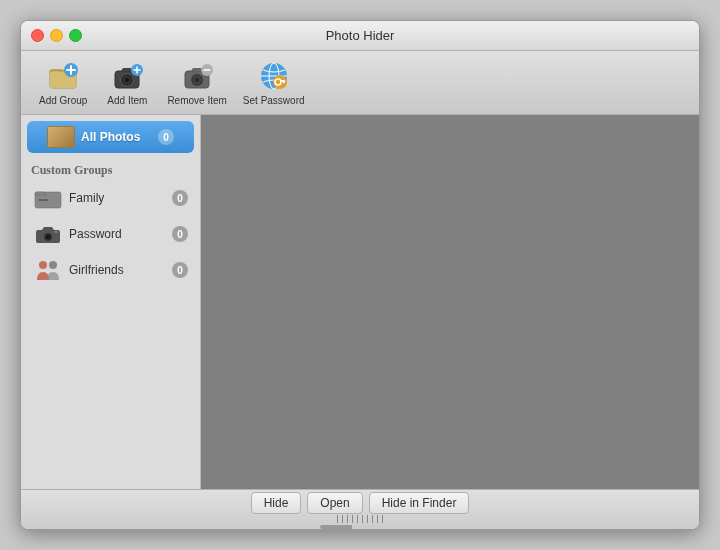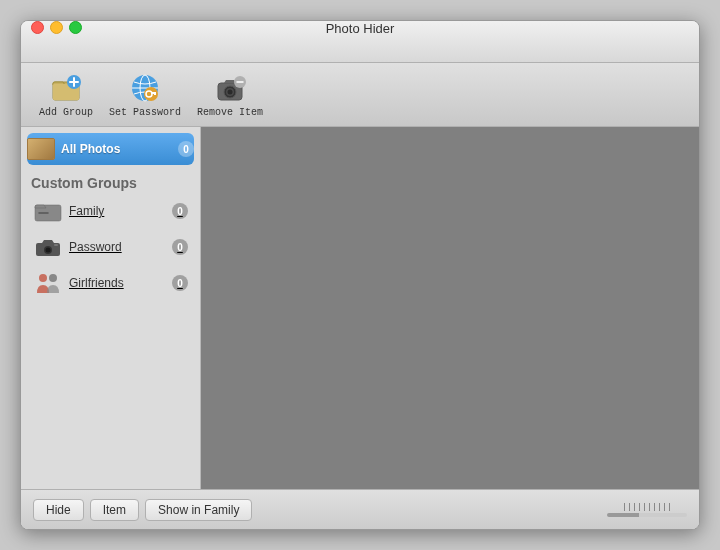--- a/index.html
+++ b/index.html
@@ -21,25 +21,25 @@
       border-radius: 8px;
       box-shadow: 0 4px 20px rgba(0,0,0,0.4);
       display: flex;
       flex-direction: column;
       overflow: hidden;
       border: 1px solid #999;
     }
 
     
     .title-bar {
-      height: 42px;
+      height: 30px;
       background: linear-gradient(to bottom, #f0f0f0, #d8d8d8);
       border-bottom: 1px solid #b0b0b0;
       display: flex;
-      align-items: flex-start;
+      align-items: center;
       justify-content: center;
       position: relative;
       flex-shrink: 0;
     }
 
     .window-controls {
       position: absolute;
       left: 10px;
       display: flex;
       gap: 6px;
@@ -92,21 +92,20 @@
       display: flex;
       align-items: center;
       justify-content: center;
     }
 
     .toolbar-label {
       font-size: 10px;
       color: #333;
       text-align: center;
       white-space: nowrap;
-      font-family: Liberation Mono, monospace;
     }
 
     
     .main {
       display: flex;
       flex: 1;
       overflow: hidden;
     }
 
     
@@ -117,21 +116,21 @@
       display: flex;
       flex-direction: column;
       flex-shrink: 0;
       overflow-y: auto;
     }
 
     .all-photos-item {
       background: linear-gradient(to bottom, #5eabee, #3a8dd4);
       margin: 6px 6px 4px 6px;
       border-radius: 6px;
-      padding: 5px 0;
+      padding: 5px 20px;
       display: flex;
       align-items: center;
       cursor: pointer;
     }
 
     .all-photos-icon {
       width: 28px;
       height: 22px;
       background: #c8a060;
       border-radius: 2px;
@@ -169,35 +168,35 @@
       min-width: 16px;
       height: 16px;
       border-radius: 8px;
       display: flex;
       align-items: center;
       justify-content: center;
       padding: 0 4px;
     }
 
     .sidebar-section-label {
-      font-size: 14px;
+      font-size: 12px;
       font-weight: 600;
       color: #666;
       padding: 6px 10px 2px 10px;
       text-transform: none;
+      font-family: Liberation Serif, serif;
     }
 
     .group-item {
       display: flex;
       align-items: center;
       padding: 5px 8px;
       margin: 1px 4px;
       border-radius: 4px;
       cursor: pointer;
-      text-decoration: underline;
     }
 
     .group-icon {
       width: 30px;
       height: 24px;
       margin-right: 6px;
       flex-shrink: 0;
       display: flex;
       align-items: center;
       justify-content: center;
@@ -232,20 +231,21 @@
 
     
     .bottom-bar {
       height: 40px;
       background: linear-gradient(to bottom, #e0e0e0, #cccccc);
       border-top: 1px solid #b0b0b0;
       display: flex;
       align-items: center;
       padding: 0 12px;
       flex-shrink: 0;
+      flex-direction: column;
     }
 
     .bottom-buttons {
       display: flex;
       gap: 6px;
       flex: 1;
       align-items: center;
     }
 
     .action-btn {
@@ -322,55 +322,74 @@
 
           <circle cx="24" cy="10" r="7" fill="#4a9fe0"></circle>
           <line x1="24" y1="6" x2="24" y2="14" stroke="white" stroke-width="2" stroke-linecap="round"></line>
           <line x1="20" y1="10" x2="28" y2="10" stroke="white" stroke-width="2" stroke-linecap="round"></line>
         </svg>
       </div>
       <span class="toolbar-label">Add Group</span>
     </div>
 
 
+    <div class="toolbar-item">
+      <div class="toolbar-icon">
+        <svg width="32" height="32" viewBox="0 0 32 32">
+
+          <rect x="4" y="11" width="24" height="17" rx="3" fill="#444" stroke="#333" stroke-width="1"></rect>
+
+          <circle cx="16" cy="20" r="6" fill="#222" stroke="#555" stroke-width="1"></circle>
+          <circle cx="16" cy="20" r="4" fill="#3a3a3a"></circle>
+          <circle cx="16" cy="20" r="2.5" fill="#1a1a1a"></circle>
+
+          <path d="M10 11 L12 8 L20 8 L22 11 Z" fill="#444"></path>
+
+          <circle cx="26" cy="10" r="6" fill="#4a9fe0"></circle>
+          <line x1="26" y1="7" x2="26" y2="13" stroke="white" stroke-width="1.5" stroke-linecap="round"></line>
+          <line x1="23" y1="10" x2="29" y2="10" stroke="white" stroke-width="1.5" stroke-linecap="round"></line>
+        </svg>
+      </div>
+      <span class="toolbar-label">Add Item</span>
+    </div>
+
+    <div class="toolbar-item">
+      <div class="toolbar-icon">
+        <svg width="32" height="32" viewBox="0 0 32 32">
+
+          <rect x="4" y="11" width="24" height="17" rx="3" fill="#666" stroke="#555" stroke-width="1"></rect>
+          <circle cx="16" cy="20" r="6" fill="#333" stroke="#555" stroke-width="1"></circle>
+          <circle cx="16" cy="20" r="4" fill="#4a4a4a"></circle>
+          <circle cx="16" cy="20" r="2.5" fill="#2a2a2a"></circle>
+          <path d="M10 11 L12 8 L20 8 L22 11 Z" fill="#666"></path>
+
+          <circle cx="26" cy="10" r="6" fill="#b0b0b0"></circle>
+          <line x1="23" y1="10" x2="29" y2="10" stroke="white" stroke-width="1.5" stroke-linecap="round"></line>
+        </svg>
+      </div>
+      <span class="toolbar-label">Remove Item</span>
+    </div>
 
     <div class="toolbar-item">
       <div class="toolbar-icon">
 
         <svg width="32" height="32" viewBox="0 0 32 32">
           <circle cx="16" cy="16" r="13" fill="#4a9fe0"></circle>
           <ellipse cx="16" cy="16" rx="5" ry="13" fill="none" stroke="white" stroke-width="1"></ellipse>
           <line x1="3" y1="16" x2="29" y2="16" stroke="white" stroke-width="1"></line>
           <path d="M5 10 Q16 14 27 10" stroke="white" stroke-width="1" fill="none"></path>
           <path d="M5 22 Q16 18 27 22" stroke="white" stroke-width="1" fill="none"></path>
 
           <circle cx="22" cy="22" r="7" fill="#e0a030"></circle>
           <circle cx="20" cy="22" r="3" fill="none" stroke="white" stroke-width="1.5"></circle>
           <rect x="22" y="20" width="5" height="2" rx="0.5" fill="white"></rect>
           <rect x="25" y="20" width="2" height="3" rx="0.5" fill="white"></rect>
         </svg>
       </div>
       <span class="toolbar-label">Set Password</span>
-    </div>
-
-    <div class="toolbar-item">
-      <div class="toolbar-icon">
-        <svg width="32" height="32" viewBox="0 0 32 32">
-
-          <rect x="4" y="11" width="24" height="17" rx="3" fill="#666" stroke="#555" stroke-width="1"></rect>
-          <circle cx="16" cy="20" r="6" fill="#333" stroke="#555" stroke-width="1"></circle>
-          <circle cx="16" cy="20" r="4" fill="#4a4a4a"></circle>
-          <circle cx="16" cy="20" r="2.5" fill="#2a2a2a"></circle>
-          <path d="M10 11 L12 8 L20 8 L22 11 Z" fill="#666"></path>
-
-          <circle cx="26" cy="10" r="6" fill="#b0b0b0"></circle>
-          <line x1="23" y1="10" x2="29" y2="10" stroke="white" stroke-width="1.5" stroke-linecap="round"></line>
-        </svg>
-      </div>
-      <span class="toolbar-label">Remove Item</span>
     </div>
 
   </div>
 
   <div class="main">
 
     <div class="sidebar">
 
       <div class="all-photos-item">
         <div class="all-photos-icon"></div>
@@ -424,22 +443,22 @@
 
     </div>
 
     <div class="content"></div>
 
   </div>
 
   <div class="bottom-bar">
     <div class="bottom-buttons">
       <button class="action-btn">Hide</button>
-      <button class="action-btn">Item</button>
-      <button class="action-btn">Show in Family</button>
+      <button class="action-btn">Open</button>
+      <button class="action-btn">Hide in Finder</button>
     </div>
     <div class="slider-container">
       <div class="slider-wrapper">
         <div class="slider-ticks">
           <div class="slider-tick"></div>
           <div class="slider-tick"></div>
           <div class="slider-tick"></div>
           <div class="slider-tick"></div>
           <div class="slider-tick"></div>
           <div class="slider-tick"></div>

